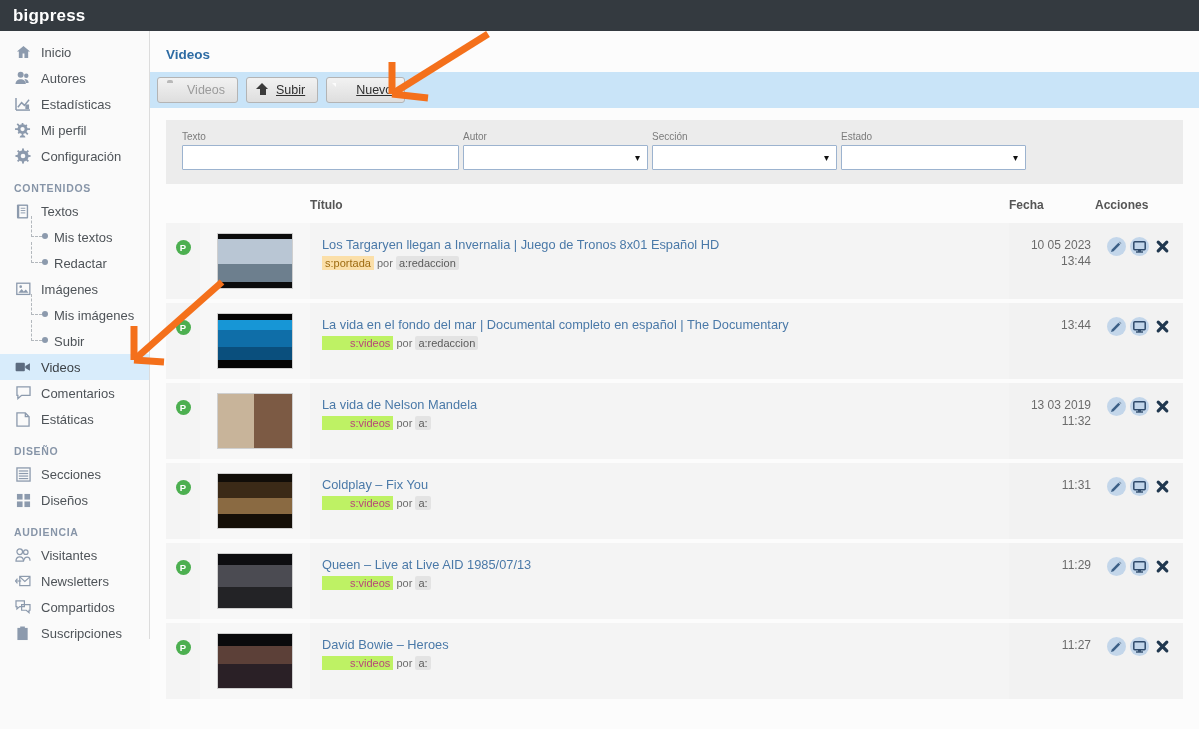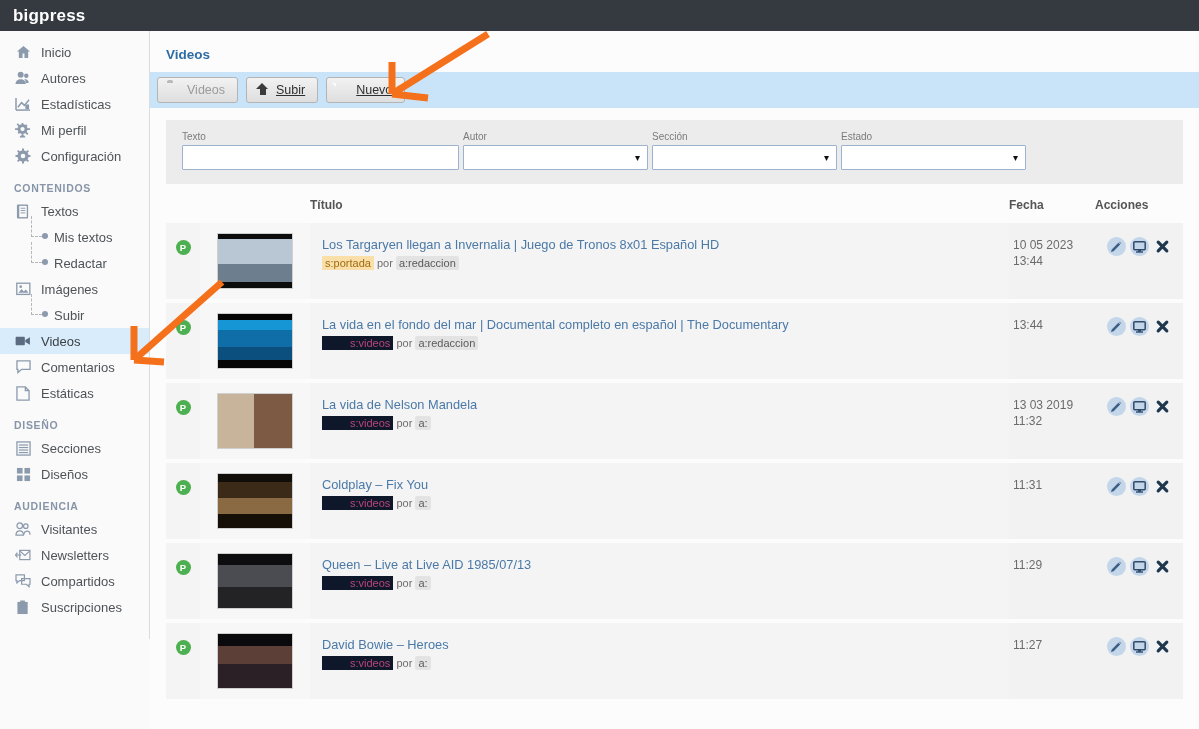--- a/index.html
+++ b/index.html
@@ -154,42 +154,42 @@
     font-size: 12px; color: #555; font-weight: bold;
     padding: 12px 0 11px 0; text-align: left; background: #fcfcfc;
   }
   th.th-title { padding-left: 12px; }
   th.th-fecha { text-align: center; width: 86px; }
   th.th-acc   { text-align: center; width: 88px; }
   td { background: #f4f4f4; border-bottom: 4px solid #fcfcfc; vertical-align: top; }
   td.c-state { width: 34px; padding: 14px 0 0 0; text-align: center; }
   td.c-thumb { width: 110px; padding: 10px 0 10px 0; text-align: center; background: #f7f7f7; }
   td.c-title { padding: 14px 0 0 12px; }
-  td.c-fecha { width: 86px; text-align: left; padding: 14px 4px 0 4px; font-size: 12px; color: #6b6b6b; line-height: 16px; background:#f2f2f2; }
+  td.c-fecha { width: 86px; text-align: right; padding: 14px 4px 0 4px; font-size: 12px; color: #6b6b6b; line-height: 16px; background:#f2f2f2; }
   td.c-acc   { width: 88px; text-align: center; padding: 14px 0 0 0; background:#f2f2f2; }
 
   .badge-p {
     display: inline-flex; align-items: center; justify-content: center;
     width: 15px; height: 15px; border-radius: 50%;
     background: #4caf50; color: #fff; font-size: 9.5px; font-weight: bold;
     line-height: 1;
   }
   .thumb {
     width: 76px; height: 56px; background: #000;
     border: 1px solid #cfcfcf; display: block; margin: 0 auto;
     position: relative; overflow: hidden;
   }
   .vtitle {
     font-size: 12.8px; color: #4a79a8; text-decoration: none; display: block;
     line-height: 15px;
   }
   .vmeta { font-size: 11px; color: #6d6d6d; margin-top: 4px; line-height: 14px; }
   .tag-sec { padding: 1px 3px; border-radius: 0; }
   .tag-portada { background: #fbdfa8; color: #9e6b10; }
-  .tag-videos  { background: #0f172a; color: #b7477a; padding-left: 28px; }
+  .tag-videos  { background: #bef264; color: #b7477a; padding-left: 28px; }
   .tag-author  { background: #e3e3e3; color: #5a5a5a; padding: 1px 3px; border-radius: 2px; }
 
   .act-btn {
     display: inline-flex; align-items: center; justify-content: center;
     width: 19px; height: 19px; border-radius: 50%;
     margin: 0 2px; vertical-align: middle; cursor: pointer;
   }
   .act-edit, .act-view { background: #c3d6ea; }
   .act-del { background: transparent; }
   .svgico { display: block; }
@@ -308,20 +308,26 @@
     <span class="ico">
       <svg width="15" height="14" viewBox="0 0 16 15">
           <rect x="0.8" y="1.3" width="14" height="12" fill="none" stroke="#8c9aad" stroke-width="1.4"></rect>
           <circle cx="5" cy="5" r="1.4" fill="#8c9aad"></circle>
           <path d="M2.5 11.5l3.5-4 2.3 2.6 2.2-2 2.8 3.4z" fill="#8c9aad"></path>
         </svg>
     </span>
     <span class="lbl">Imágenes</span>
   </div>
 
+  <div class="nav-sub">
+    <span class="tree">
+        <span class="dot"></span>
+      </span>
+    <span class="lbl">Mis imágenes</span>
+  </div>
   <div class="nav-sub last">
     <span class="tree">
         <span class="dot"></span>
       </span>
     <span class="lbl">Subir</span>
   </div>
 
   <div class="nav-item active">
     <span class="ico">
       <svg width="16" height="12" viewBox="0 0 17 13">

